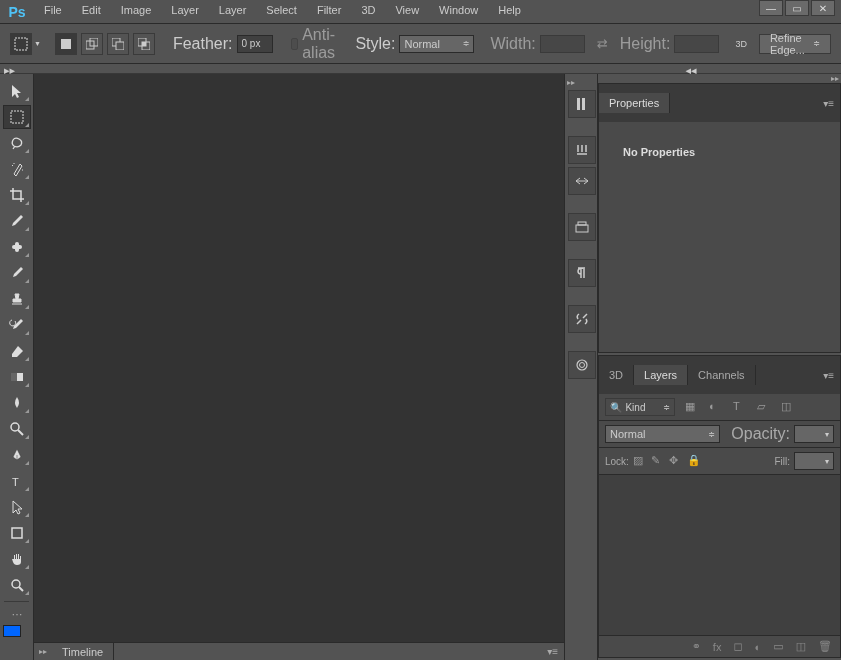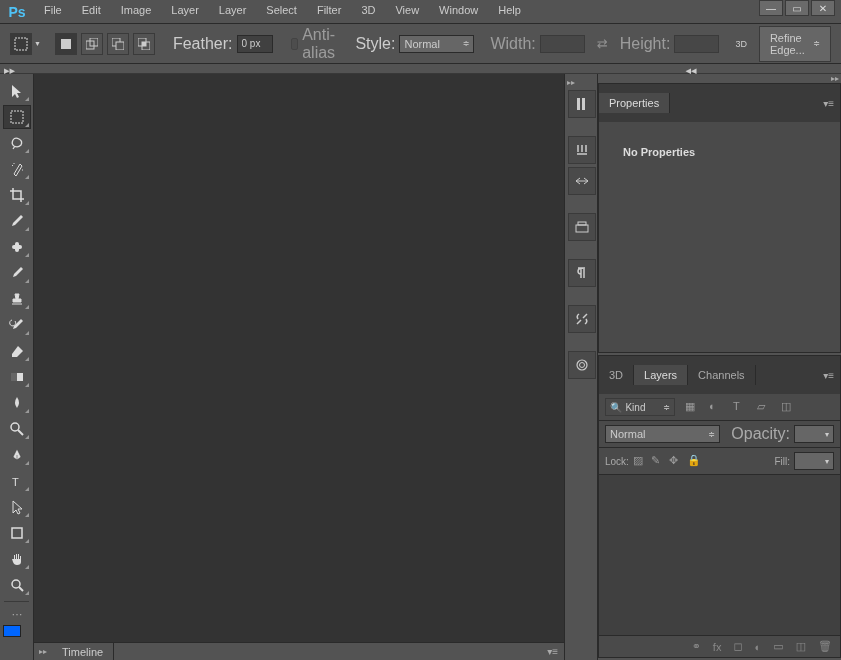--- a/index.html
+++ b/index.html
@@ -13,21 +13,21 @@
 .winbtn{width:24px;height:16px;background:#6a6a6a;border:1px solid #3a3a3a;display:flex;align-items:center;justify-content:center;font-size:10px;color:#ddd}
 .optionsbar{height:40px;background:#535353;border-bottom:1px solid #2a2a2a;display:flex;align-items:center;padding:0 10px;gap:8px}
 .opt-group{display:flex;align-items:center;gap:4px}
 .opt-btn{width:22px;height:22px;background:#535353;border:1px solid #3a3a3a;display:flex;align-items:center;justify-content:center}
 .opt-btn.active{background:#3a3a3a}
 .opt-dropdown{font-size:7px;margin-left:-2px}
 .opt-label{color:#ccc;font-size:16px}
 .opt-input{width:36px;height:18px;background:#404040;border:1px solid #2a2a2a;color:#ccc;padding:0 4px;font-size:10px}
 .opt-select{width:75px;height:18px;background:#666;border:1px solid #2a2a2a;display:flex;align-items:center;justify-content:space-between;padding:0 4px;font-size:10px}
 .opt-check{width:12px;height:12px;border:1px solid #3a3a3a;background:#4a4a4a;border-radius:2px}
-.refine-btn{height:36px;padding:0 10px;background:#666;border:1px solid #3a3a3a;display:flex;align-items:center;gap:8px;font-size:10px}
+.refine-btn{height:20px;padding:0 10px;background:#666;border:1px solid #3a3a3a;display:flex;align-items:center;gap:8px;font-size:10px}
 .collapse-arrows{height:10px;background:#535353;display:flex;justify-content:space-between;padding:0 4px;font-size:8px;color:#aaa;border-bottom:1px solid #383838}
 .workspace{display:flex;height:calc(100% - 74px)}
 .toolbox{width:34px;background:#535353;border-right:1px solid #2a2a2a;display:flex;flex-direction:column;padding-top:4px}
 .tool{width:28px;height:24px;margin:1px 3px;display:flex;align-items:center;justify-content:center;position:relative;border:1px solid transparent}
 .tool.selected{background:#3a3a3a;border:1px solid #2a2a2a}
 .tool-tri{position:absolute;bottom:1px;right:1px;width:0;height:0;border-left:4px solid transparent;border-bottom:4px solid #999}
 .canvas-area{flex:1;background:#333;position:relative}
 .timeline{position:absolute;bottom:0;left:0;right:0;height:18px;background:#535353;border-top:1px solid #2a2a2a;display:flex;align-items:center}
 .timeline-tab{padding:3px 10px;background:#535353;font-size:11px;color:#ccc;border-right:1px solid #2a2a2a}
 .side-strip{width:34px;background:#535353;border-left:1px solid #2a2a2a;border-right:1px solid #2a2a2a;display:flex;flex-direction:column;padding-top:4px;gap:3px}

